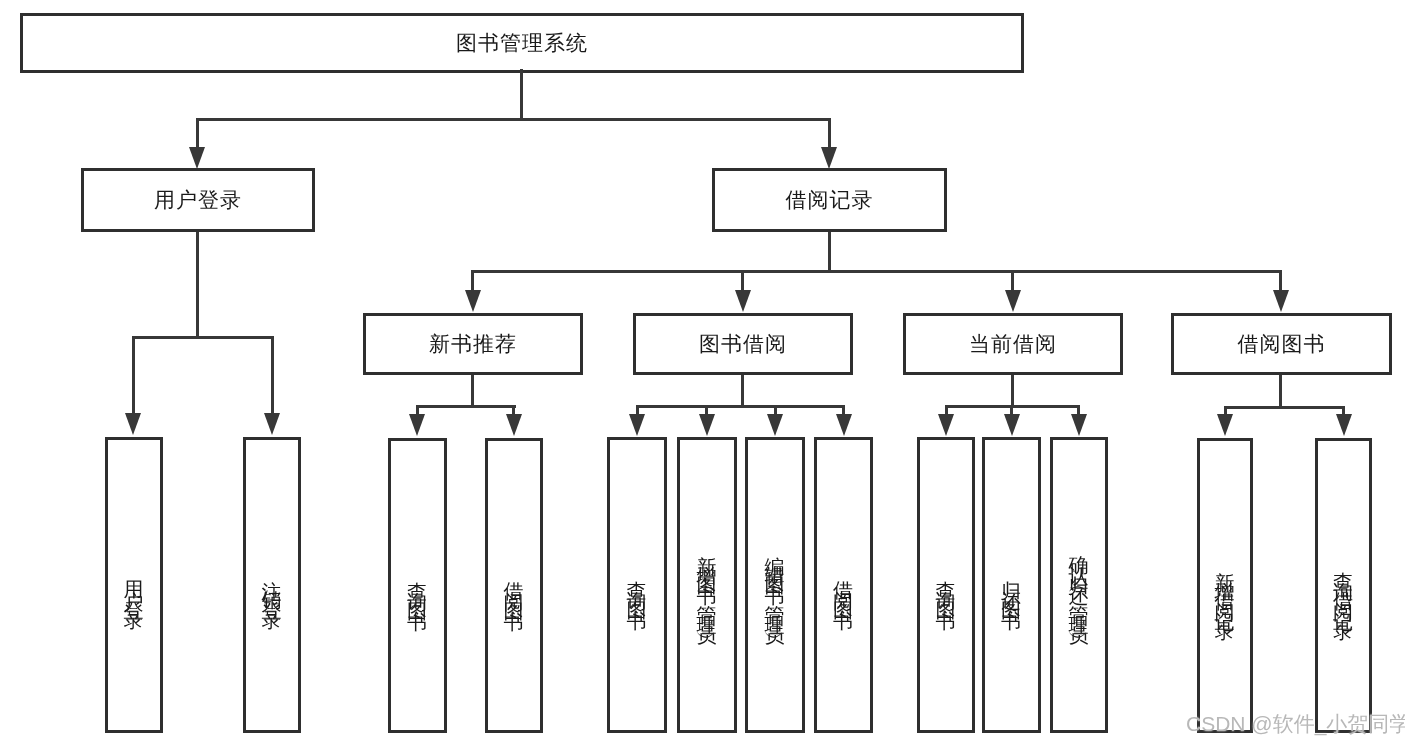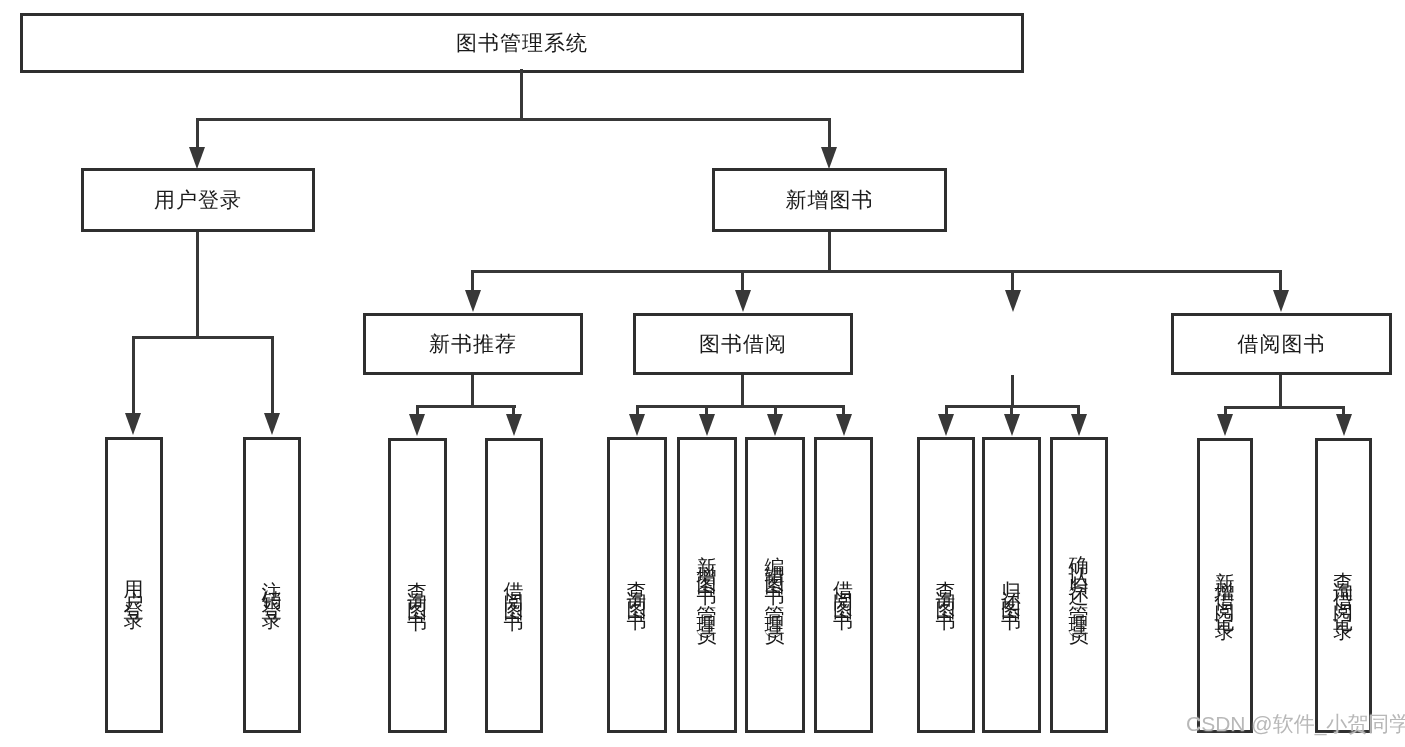--- a/index.html
+++ b/index.html
@@ -44,28 +44,31 @@
 <div class="canvas">
 
   <div class="box" style="left:20px;top:13px;width:1004px;height:60px;">
     <span class="hlabel">图书管理系统</span>
   </div>
 
   <div class="box" style="left:81px;top:168px;width:234px;height:64px;">
     <span class="hlabel">用户登录</span>
   </div>
   <div class="box" style="left:712px;top:168px;width:235px;height:64px;">
-    <span class="hlabel">新增图书</span>
+    <span class="hlabel">借阅记录</span>
   </div>
 
   <div class="box" style="left:633px;top:313px;width:220px;height:62px;">
     <span class="hlabel">图书借阅</span>
   </div>
   <div class="box" style="left:363px;top:313px;width:220px;height:62px;">
     <span class="hlabel">新书推荐</span>
+  </div>
+  <div class="box" style="left:903px;top:313px;width:220px;height:62px;">
+    <span class="hlabel">当前借阅</span>
   </div>
   <div class="box" style="left:1171px;top:313px;width:221px;height:62px;">
     <span class="hlabel">借阅图书</span>
   </div>
 
   <div class="box" style="left:105px;top:437px;width:58px;height:296px;">
     <span class="vlabel">用户登录</span>
   </div>
   <div class="box" style="left:243px;top:437px;width:58px;height:296px;">
     <span class="vlabel">注销登录</span>

